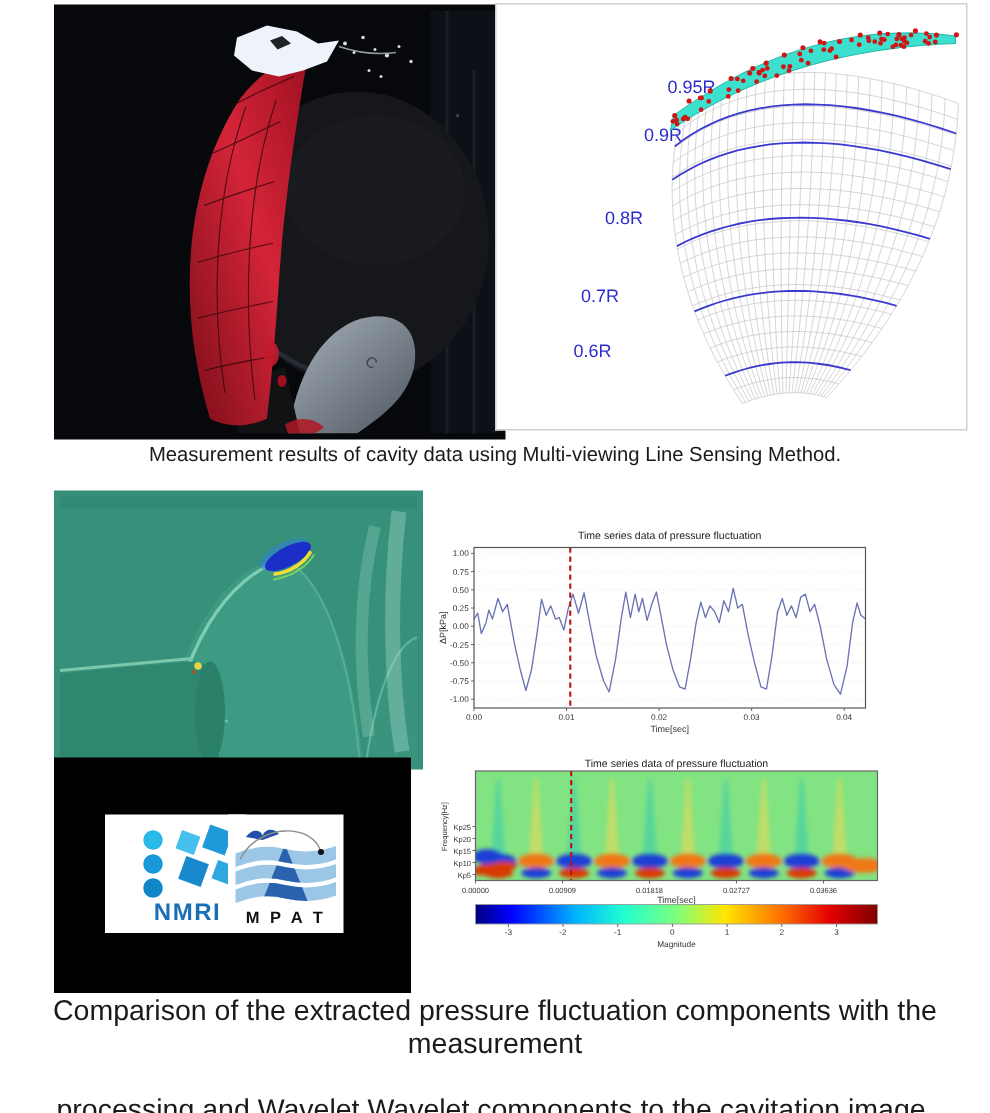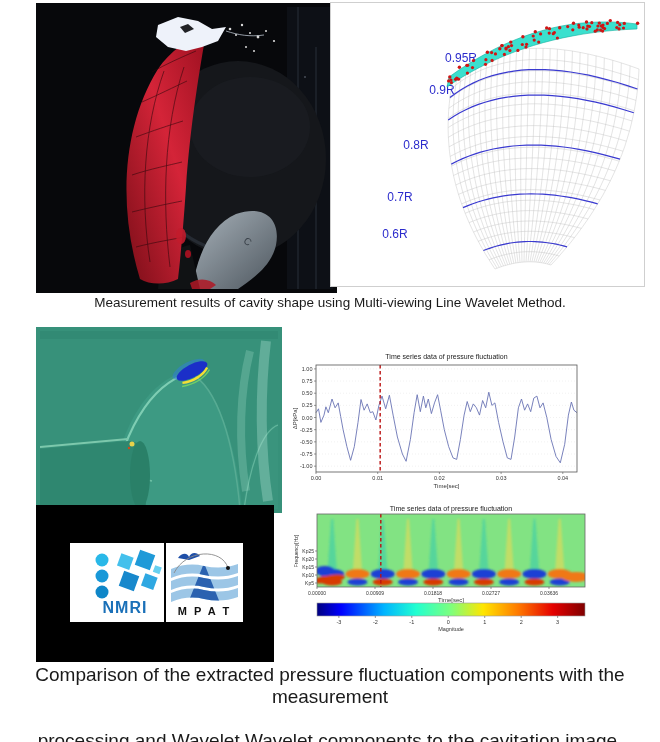--- a/index.html
+++ b/index.html
@@ -7,21 +7,21 @@
         font-family:"Liberation Sans",sans-serif;}
   .abs{position:absolute;}
   figure{margin:0;padding:4px;}
   .photo-left{left:36px;top:3px;width:293px;height:282px;background:#07080b;}
   .panel-right{left:330px;top:2px;width:305px;height:275px;background:#ffffff;border:1px solid #cfcfcf;}
   .caption1{left:0;top:295px;width:660px;text-align:center;font-size:13.5px;color:#1a1a1a;margin:0;}
   .photo-teal{left:36px;top:327px;width:238px;height:178px;background:#37917a;}
   .logo-band{left:36px;top:505px;width:238px;height:157px;background:#000;}
   .logo-box{position:absolute;background:#fff;}
   .logo-box.nmri{left:34px;top:38px;width:78px;height:79px;padding-left:16px;}
-  .logo-box.mpat{left:130px;top:38px;width:77px;height:79px;}
+  .logo-box.mpat{left:116px;top:38px;width:77px;height:79px;}
   .caption2{left:0;top:664px;width:660px;text-align:center;font-size:19px;color:#1a1a1a;
             line-height:22px;margin:0;}
   svg{display:block;}
   svg text{font-family:"Liberation Sans",sans-serif;}
 </style>
 </head>
 <body>
 
 <div class="page">
 
@@ -241,21 +241,21 @@
           <circle cx="238.5" cy="16.3" r="1.7"></circle>
           <circle cx="251.5" cy="15.0" r="1.7"></circle>
           <circle cx="264.3" cy="16.1" r="1.7"></circle>
           <circle cx="275.3" cy="13.6" r="1.7"></circle>
           <circle cx="289.3" cy="16.4" r="1.7"></circle>
           <circle cx="302.6" cy="16.2" r="1.7"></circle>
         </g>
       </svg>
   </figure>
 
-  <p class="abs caption1">Measurement results of cavity shape using Multi-viewing Line Wavelet Method.</p>
+  <p class="abs caption1">Measurement results of cavity data using Multi-viewing Line Sensing Method.</p>
 
   <figure class="abs photo-teal">
     <svg width="238" height="178" viewBox="0 0 238 178">
       <rect width="238" height="178" fill="#37917a"></rect>
       <rect width="238" height="8" fill="#2f8570" opacity="0.6"></rect>
       <g>
         <path d="M70,178 C74,100 108,48 148,40 C176,52 196,110 202,178 Z" fill="#3d9a83"></path>
         <path d="M72,178 C78,102 112,52 150,42" stroke="#85d3b8" stroke-width="2.2" fill="none" opacity="0.9"></path>
         <path d="M150,42 C178,56 194,112 200,178" stroke="#57ab93" stroke-width="1.5" fill="none"></path>
       </g>

